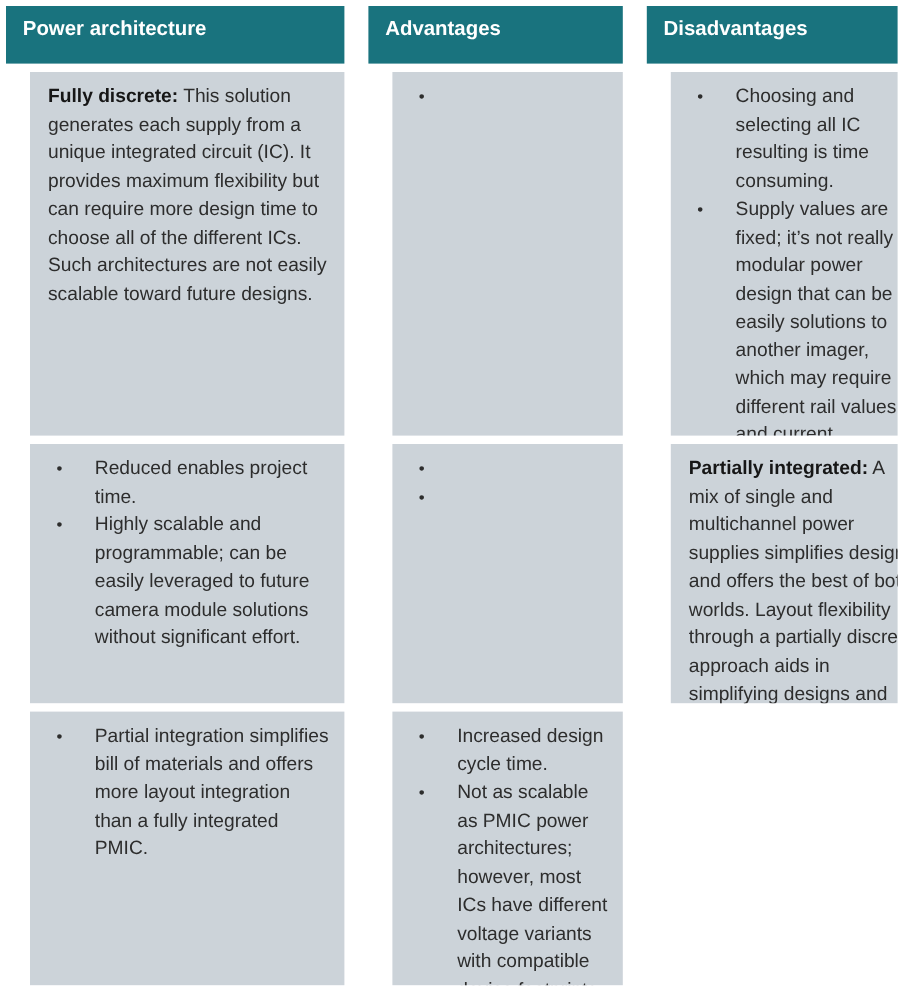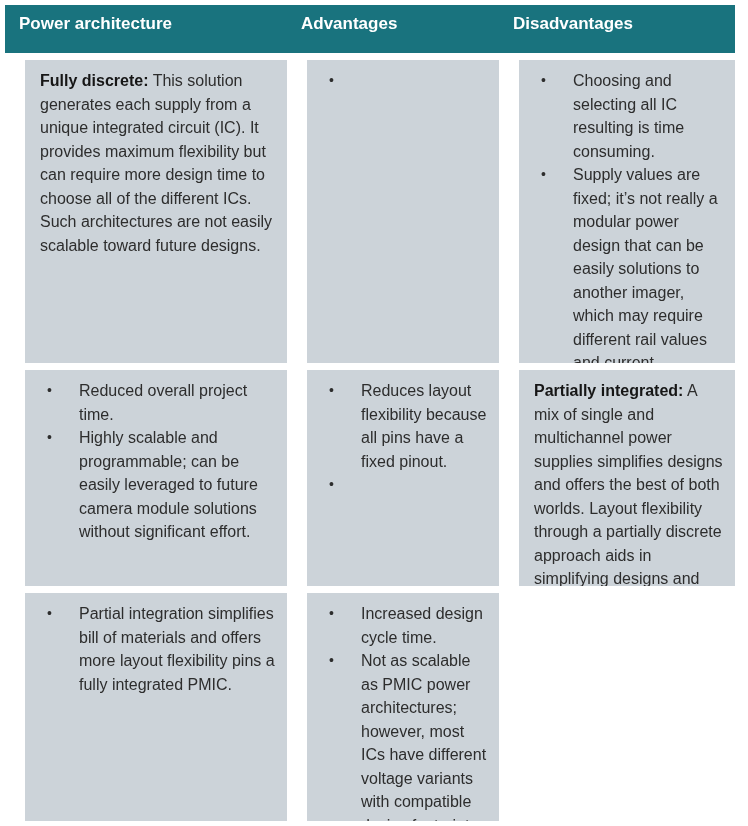--- a/index.html
+++ b/index.html
@@ -12,21 +12,21 @@
     width: 748px;
     height: 826px;
     box-sizing: border-box;
     padding: 5px 4px 5px 5px;
     background: #ffffff;
   }
   .grid {
     display: grid;
     grid-template-columns: 282px 212px 236px;
     grid-template-rows: 48px 303px 216px 228px;
-    gap: 7px 0;
+    gap: 7px 20px;
   }
   .hcell {
     background: var(--header-bg, #19737e);
     color: var(--header-text, #ffffff);
     font-weight: 700;
     font-size: 17px;
     padding: 9px 12px 0 14px;
     box-sizing: border-box;
   }
   .cell {
@@ -87,44 +87,43 @@
       </div>
       <div class="bullet-item">
         <span class="marker">•</span>
         <span class="btext">Supply values are fixed; it’s not really a modular power design that can be easily solutions to another imager, which may require different rail values and current consumption.</span>
       </div>
     </div>
 
     <div class="cell list">
       <div class="bullet-item">
         <span class="marker">•</span>
-        <span class="btext">Reduced overall project time.</span>
+        <span class="btext">Reduced enables project time.</span>
       </div>
       <div class="bullet-item">
         <span class="marker">•</span>
         <span class="btext">Highly scalable and programmable; can be easily leveraged to future camera module solutions without significant effort.</span>
       </div>
     </div>
     <div class="cell list">
       <div class="bullet-item">
         <span class="marker">•</span>
-        <span class="btext">Reduces layout flexibility because all pins have a fixed pinout.</span>
       </div>
       <div class="bullet-item">
         <span class="marker">•</span>
       </div>
     </div>
 
     <div class="cell">
       <p><strong>Partially integrated:</strong><span> A mix of single and multichannel power supplies simplifies designs and offers the best of both worlds. Layout flexibility through a partially discrete approach aids in simplifying designs and makes them easier to scale.</span></p>
     </div>
     <div class="cell list">
       <div class="bullet-item">
         <span class="marker">•</span>
-        <span class="btext">Partial integration simplifies bill of materials and offers more layout flexibility pins a fully integrated PMIC.</span>
+        <span class="btext">Partial integration simplifies bill of materials and offers more layout integration than a fully integrated PMIC.</span>
       </div>
     </div>
     <div class="cell list">
       <div class="bullet-item">
         <span class="marker">•</span>
         <span class="btext">Increased design cycle time.</span>
       </div>
       <div class="bullet-item">
         <span class="marker">•</span>
         <span class="btext">Not as scalable as PMIC power architectures; however, most ICs have different voltage variants with compatible device footprints.</span>

